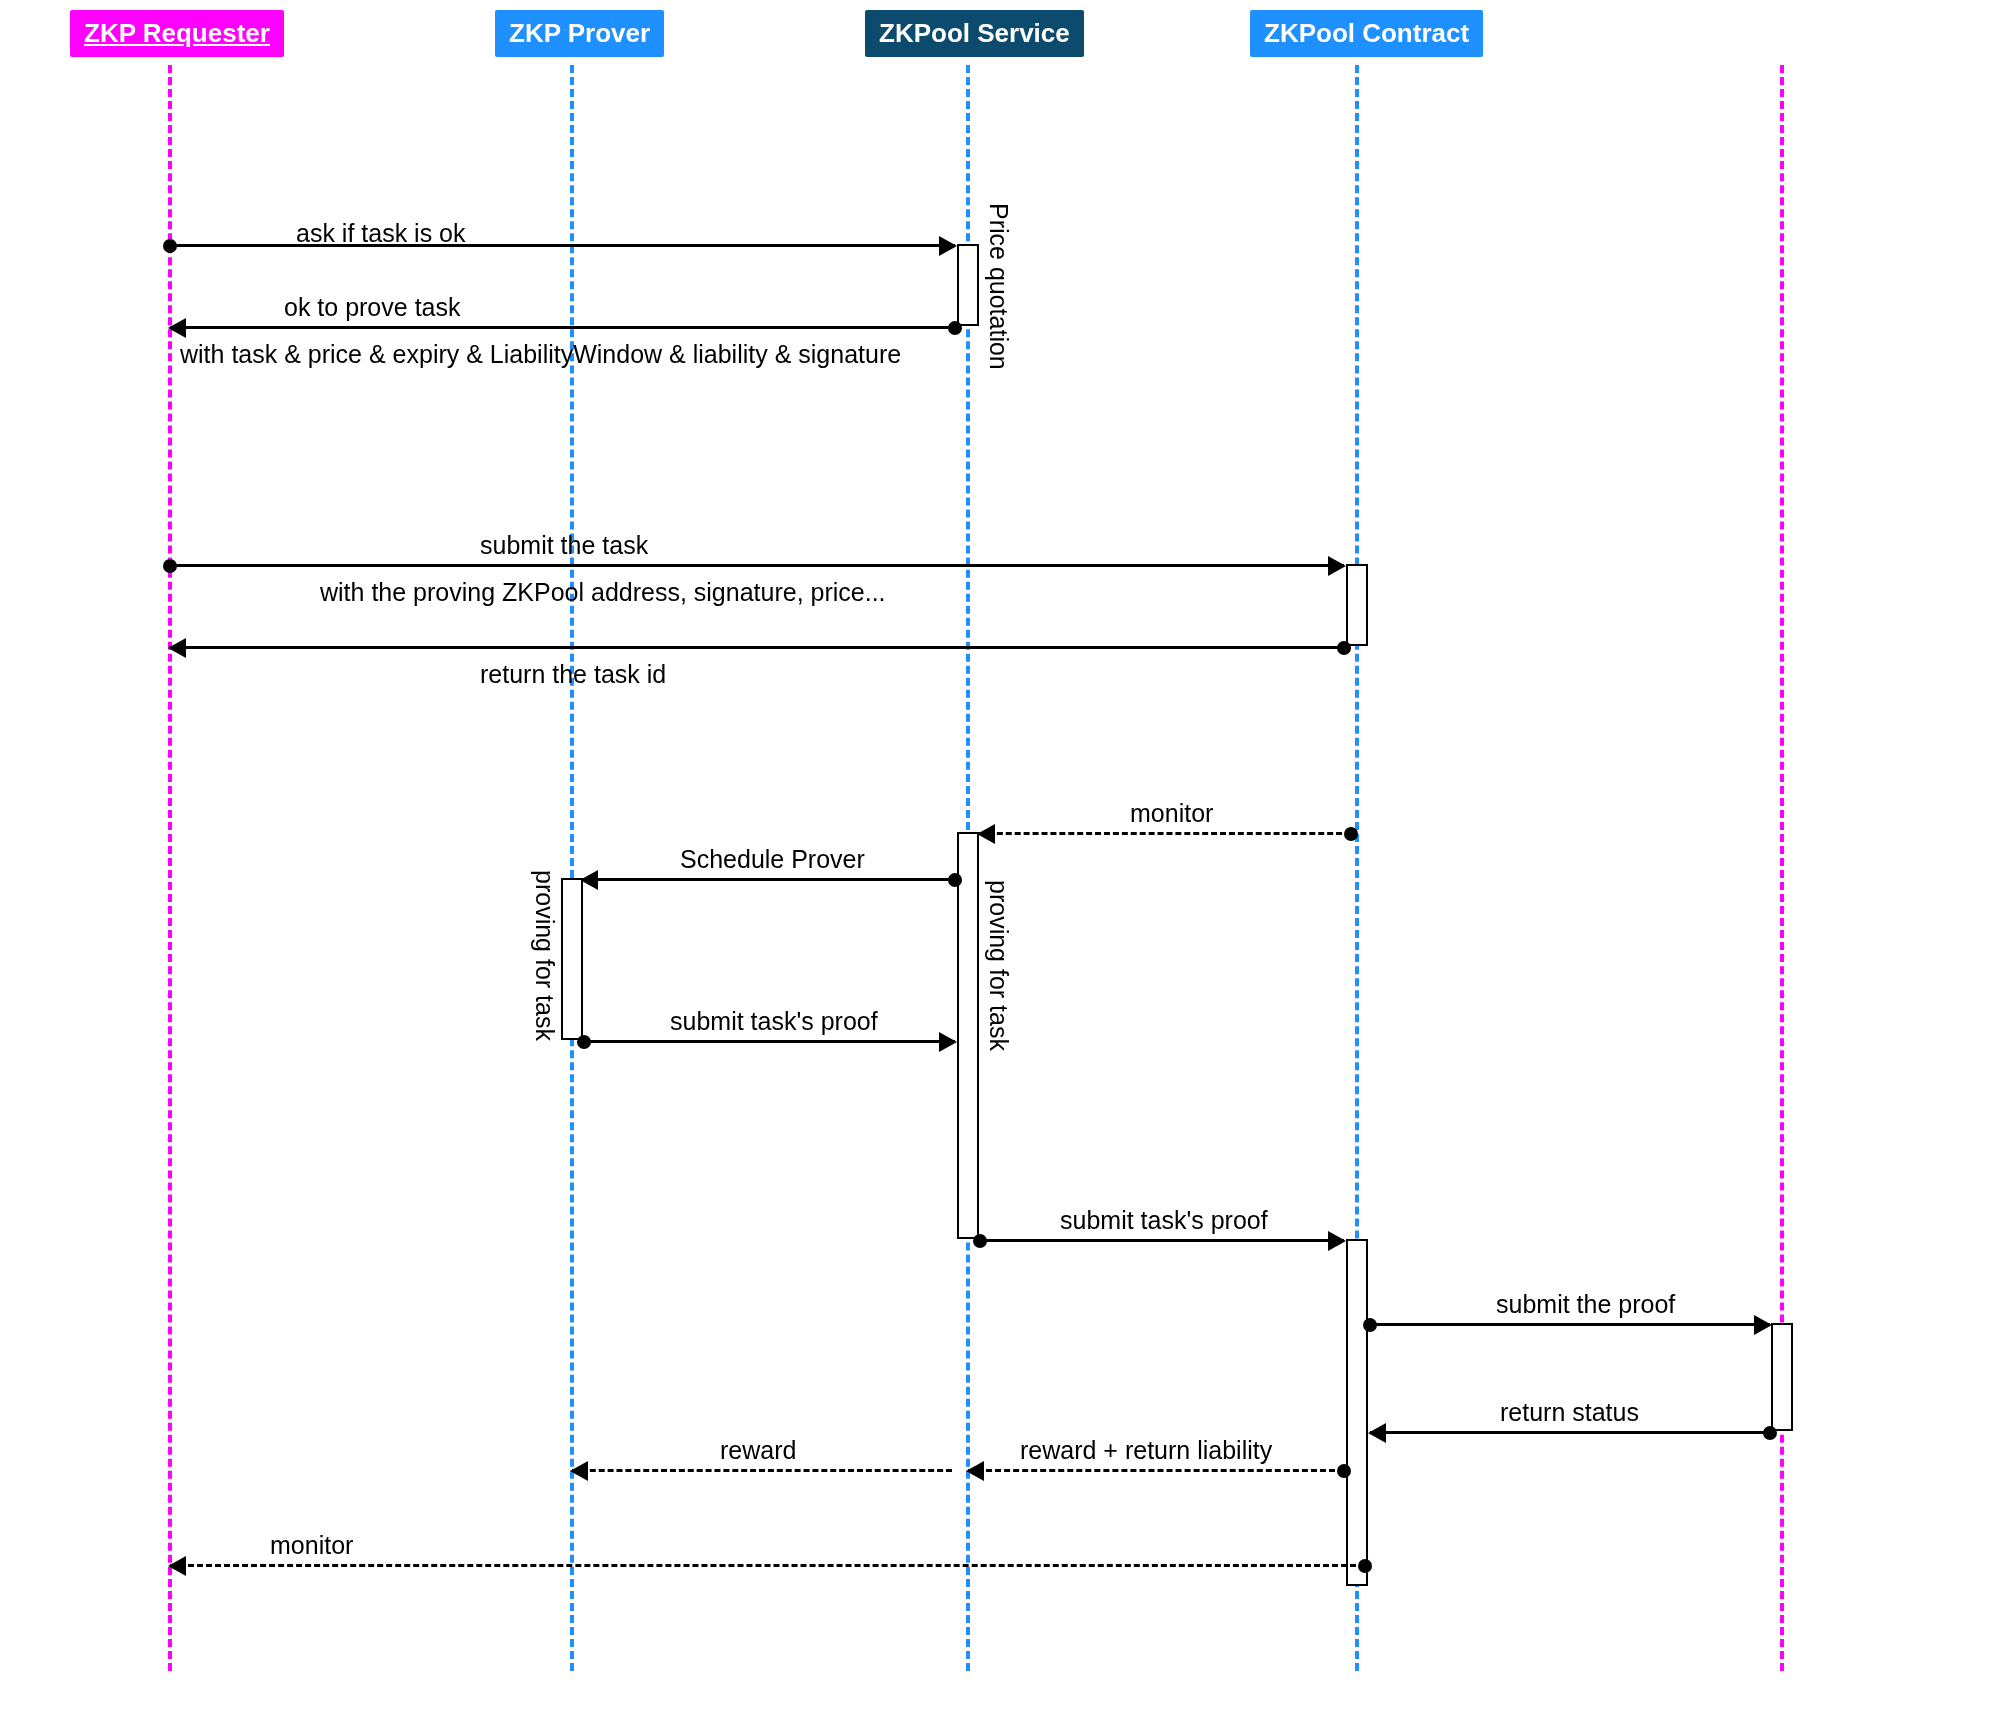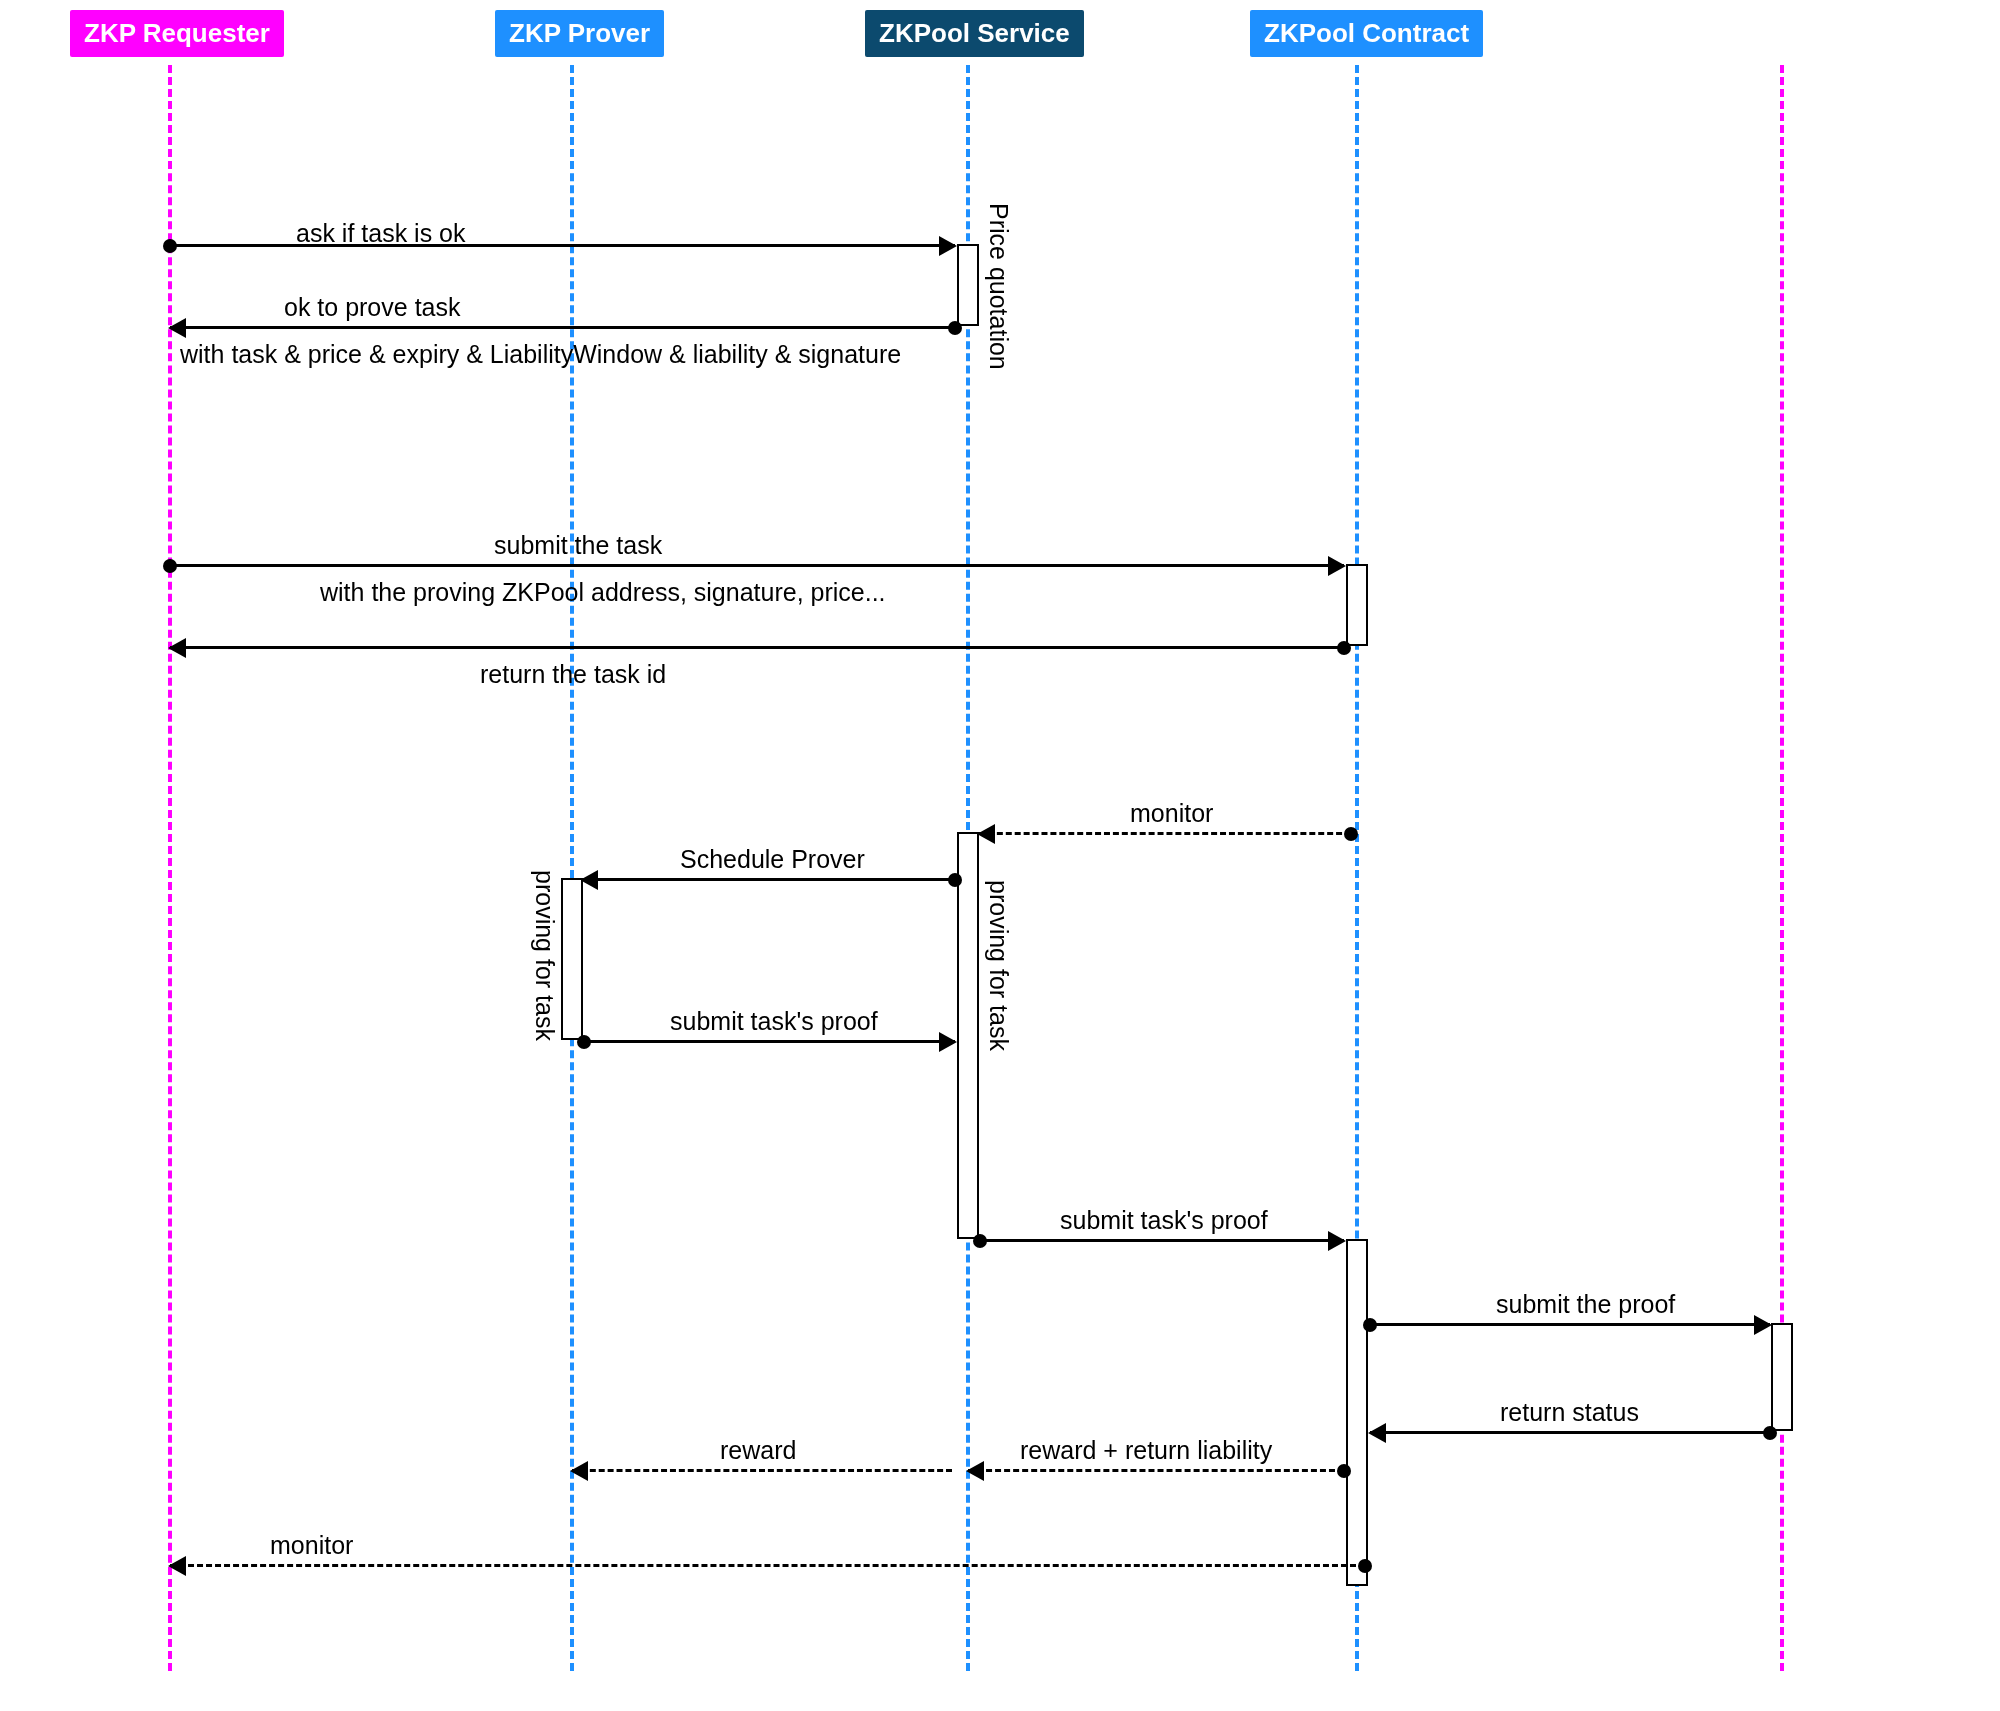--- a/index.html
+++ b/index.html
@@ -88,21 +88,21 @@
 <body>
 
 <div class="canvas">
 
   <div class="lifeline" style="left:168px; border-left-color:#ff00ff;"></div>
   <div class="lifeline" style="left:570px; border-left-color:#1e90ff;"></div>
   <div class="lifeline" style="left:966px; border-left-color:#1e90ff;"></div>
   <div class="lifeline" style="left:1355px; border-left-color:#1e90ff;"></div>
   <div class="lifeline" style="left:1780px; border-left-color:#ff00ff;"></div>
 
-  <div class="participant" style="left:70px; background:#ff00ff;">ZKP Requester</div>
+  <div class="participant" style="left:70px; background:#ff00ff;text-decoration:underline;">ZKP Requester</div>
   <div class="participant" style="left:495px; background:#1e90ff;">ZKP Prover</div>
   <div class="participant" style="left:865px; background:#0c4a6e;">ZKPool Service</div>
   <div class="participant" style="left:1250px; background:#1e90ff;">ZKPool Contract</div>
 
   <div class="msg solid" style="left:170px; top:244px; width:785px;">
     <div class="dot" style="left:-7px;"></div>
     <div class="head right" style="right:-2px;"></div>
   </div>
   <div class="label" style="left:280px; top:219px;margin-left:16px;">ask if task is ok</div>
 
@@ -113,21 +113,21 @@
     <div class="dot" style="right:-7px;"></div>
     <div class="head left" style="left:-2px;"></div>
   </div>
   <div class="label" style="left:284px; top:293px;">ok to prove task</div>
   <div class="label" style="left:180px; top:340px;">with task &amp; price &amp; expiry &amp; LiabilityWindow &amp; liability &amp; signature</div>
 
   <div class="msg solid" style="left:170px; top:564px; width:1174px;">
     <div class="dot" style="left:-7px;"></div>
     <div class="head right" style="right:-2px;"></div>
   </div>
-  <div class="label" style="left:480px; top:531px;margin-left:14px;">submit the task</div>
+  <div class="label" style="left:480px; top:531px;">submit the task</div>
   <div class="label" style="left:320px; top:578px;">with the proving ZKPool address, signature, price...</div>
 
   <div class="activation" style="left:1346px; top:564px; height:82px;"></div>
 
   <div class="msg solid" style="left:170px; top:646px; width:1174px;">
     <div class="dot" style="right:-7px;"></div>
     <div class="head left" style="left:-2px;"></div>
   </div>
   <div class="label" style="left:480px; top:660px;">return the task id</div>
 

